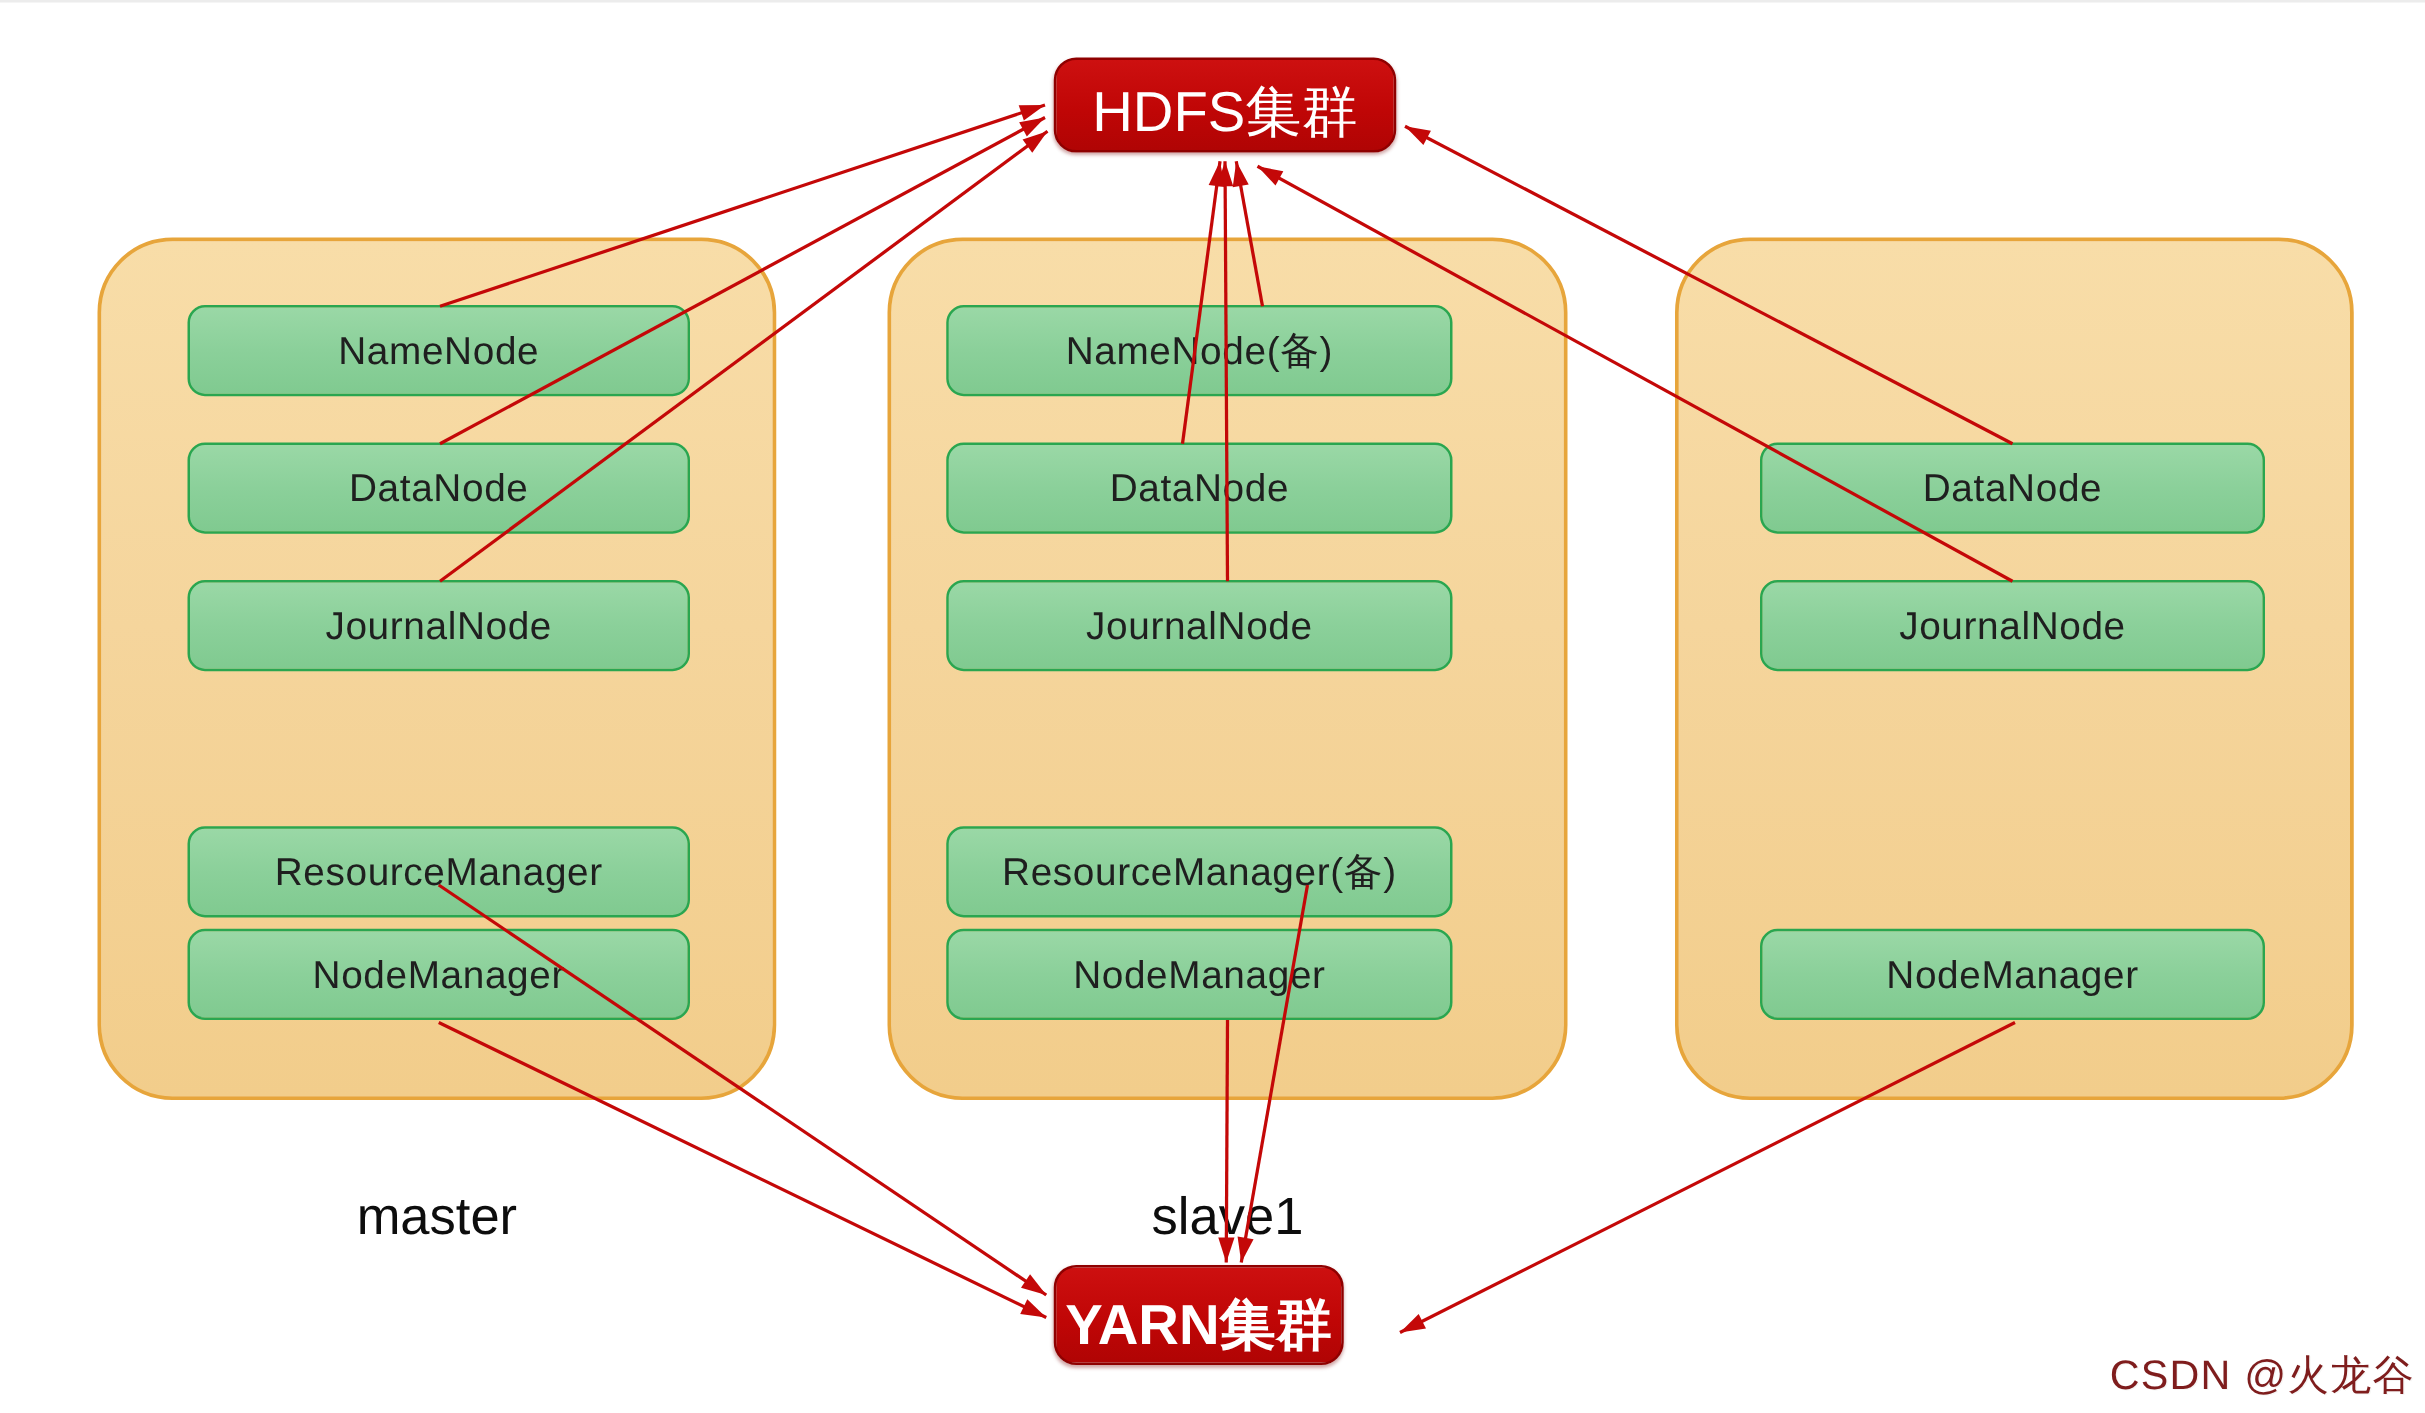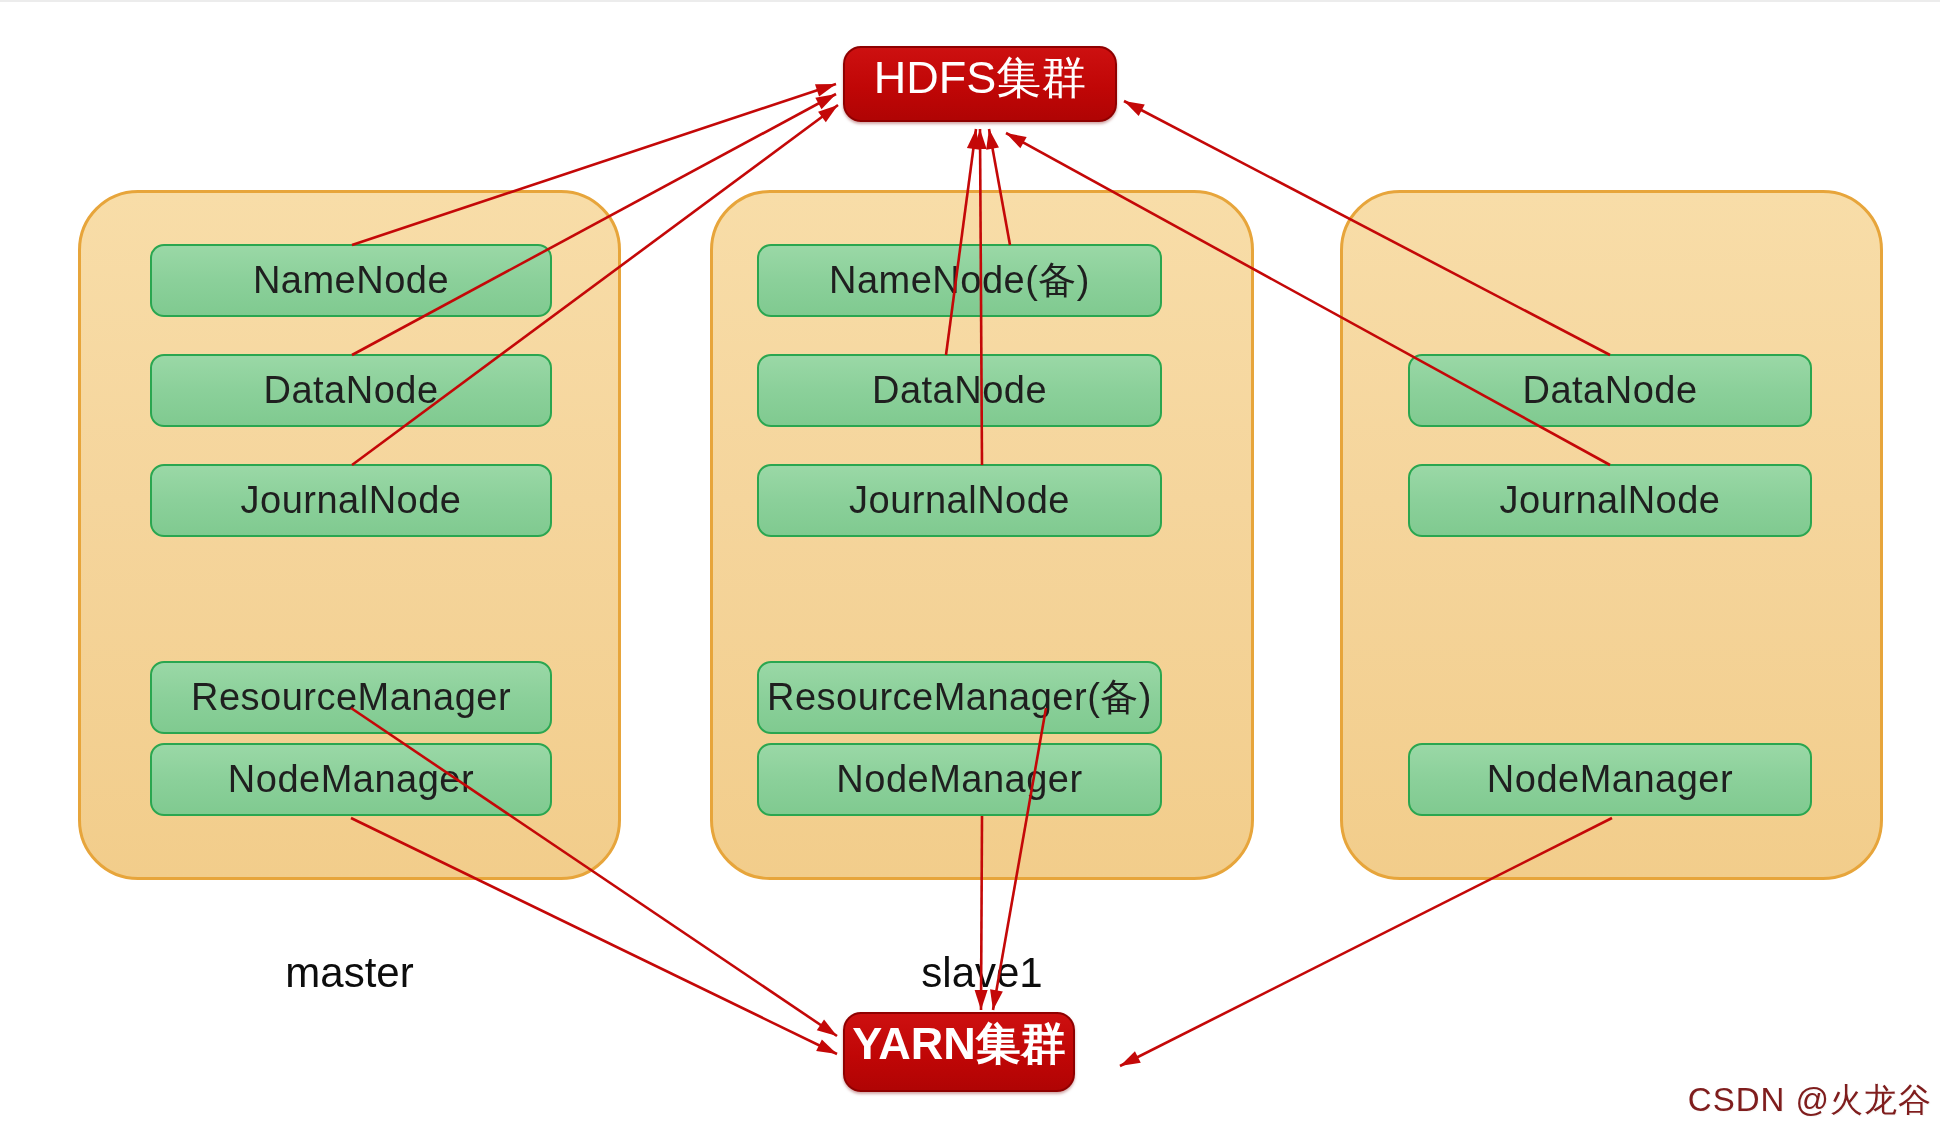--- a/index.html
+++ b/index.html
@@ -16,32 +16,32 @@
   }
   .host.m{left:78px;width:543px;}
   .host.s1{left:710px;width:544px;}
   .host.s2{left:1340px;width:543px;}
   
   .svc{
     position:absolute;height:73px;border-radius:14px;box-sizing:border-box;
     background:linear-gradient(180deg,#9ad8a6 0%,#8bd09a 50%,#80ca90 100%);
     border:2.5px solid #2aa650;
     display:flex;align-items:center;justify-content:center;
-    font-size:38px;color:#1f1f1f;letter-spacing:0.5px;
+    font-size:31px;color:#1f1f1f;letter-spacing:0.5px;
   }
   .colm{left:150px;width:402px;}
   .cols1{left:757px;width:405px;}
   .cols2{left:1408px;width:404px;}
   .r1{top:242px;} .r2{top:352px;} .r3{top:462px;} .r4{top:631px;margin-top:28px;} .r5{top:741px;}
   
   .cluster{
     position:absolute;box-sizing:border-box;border-radius:18px;
     background:linear-gradient(180deg,#cd1010 0%,#c00606 55%,#b00404 100%);
     border:2px solid #8f0000;box-shadow:0 2px 3px rgba(120,0,0,.35);
-    display:flex;align-items:flex-start;justify-content:center;
+    display:flex;align-items:flex-end;justify-content:center;
     color:#ffffff;font-size:45px;z-index:3;
   }
   .cluster.hdfs{left:843px;top:44px;width:274px;height:76px;}
   .cluster.yarn{left:843px;top:1010px;width:232px;height:80px;font-weight:bold;}
   
   svg.arrows{position:absolute;left:0;top:0;z-index:2;}
   svg.arrows line{stroke:#c40808;stroke-width:2.6px;}
   
   .host-label{
     position:absolute;top:898px;height:50px;line-height:50px;

